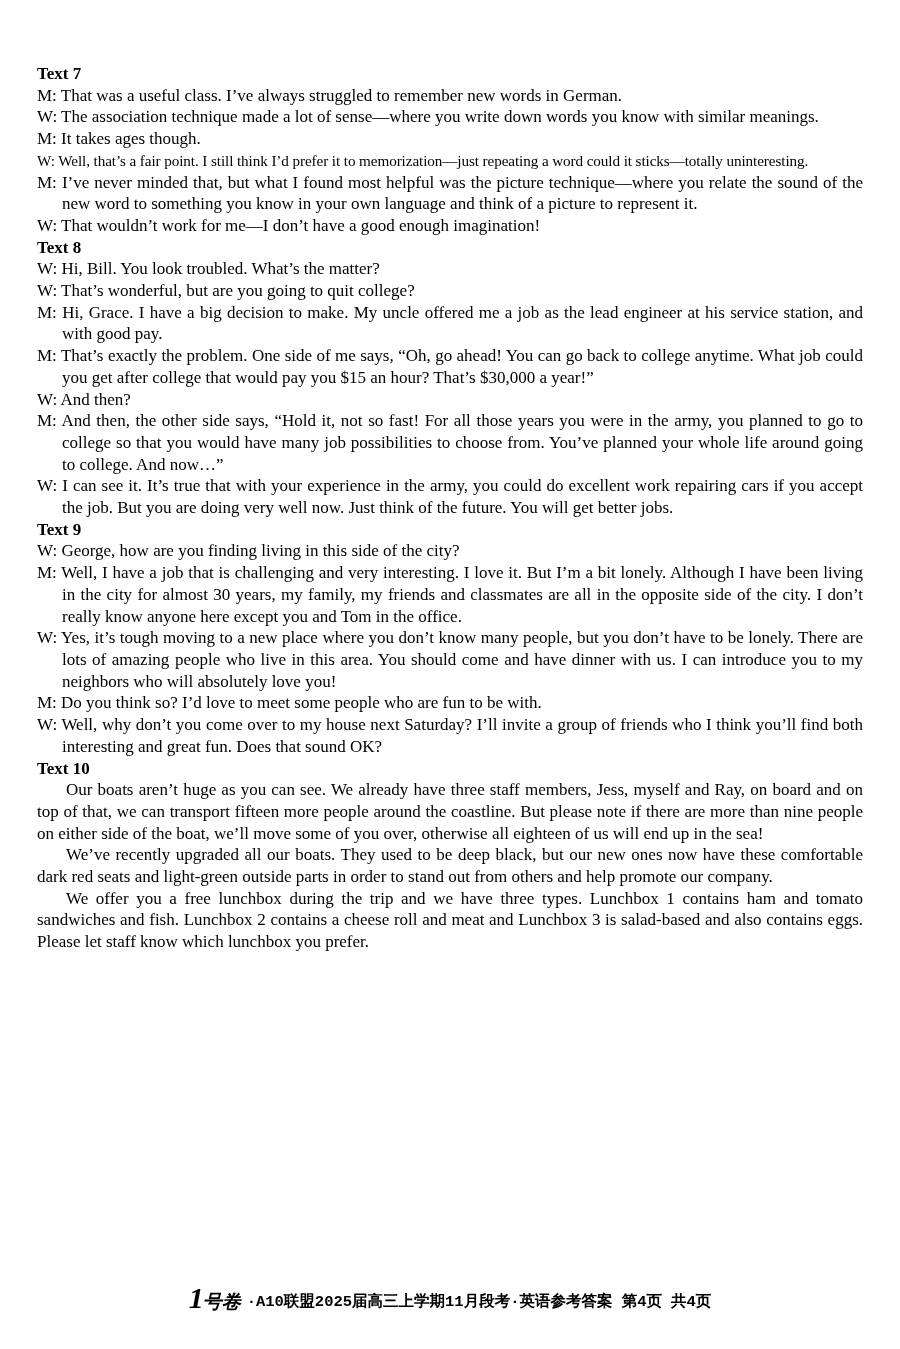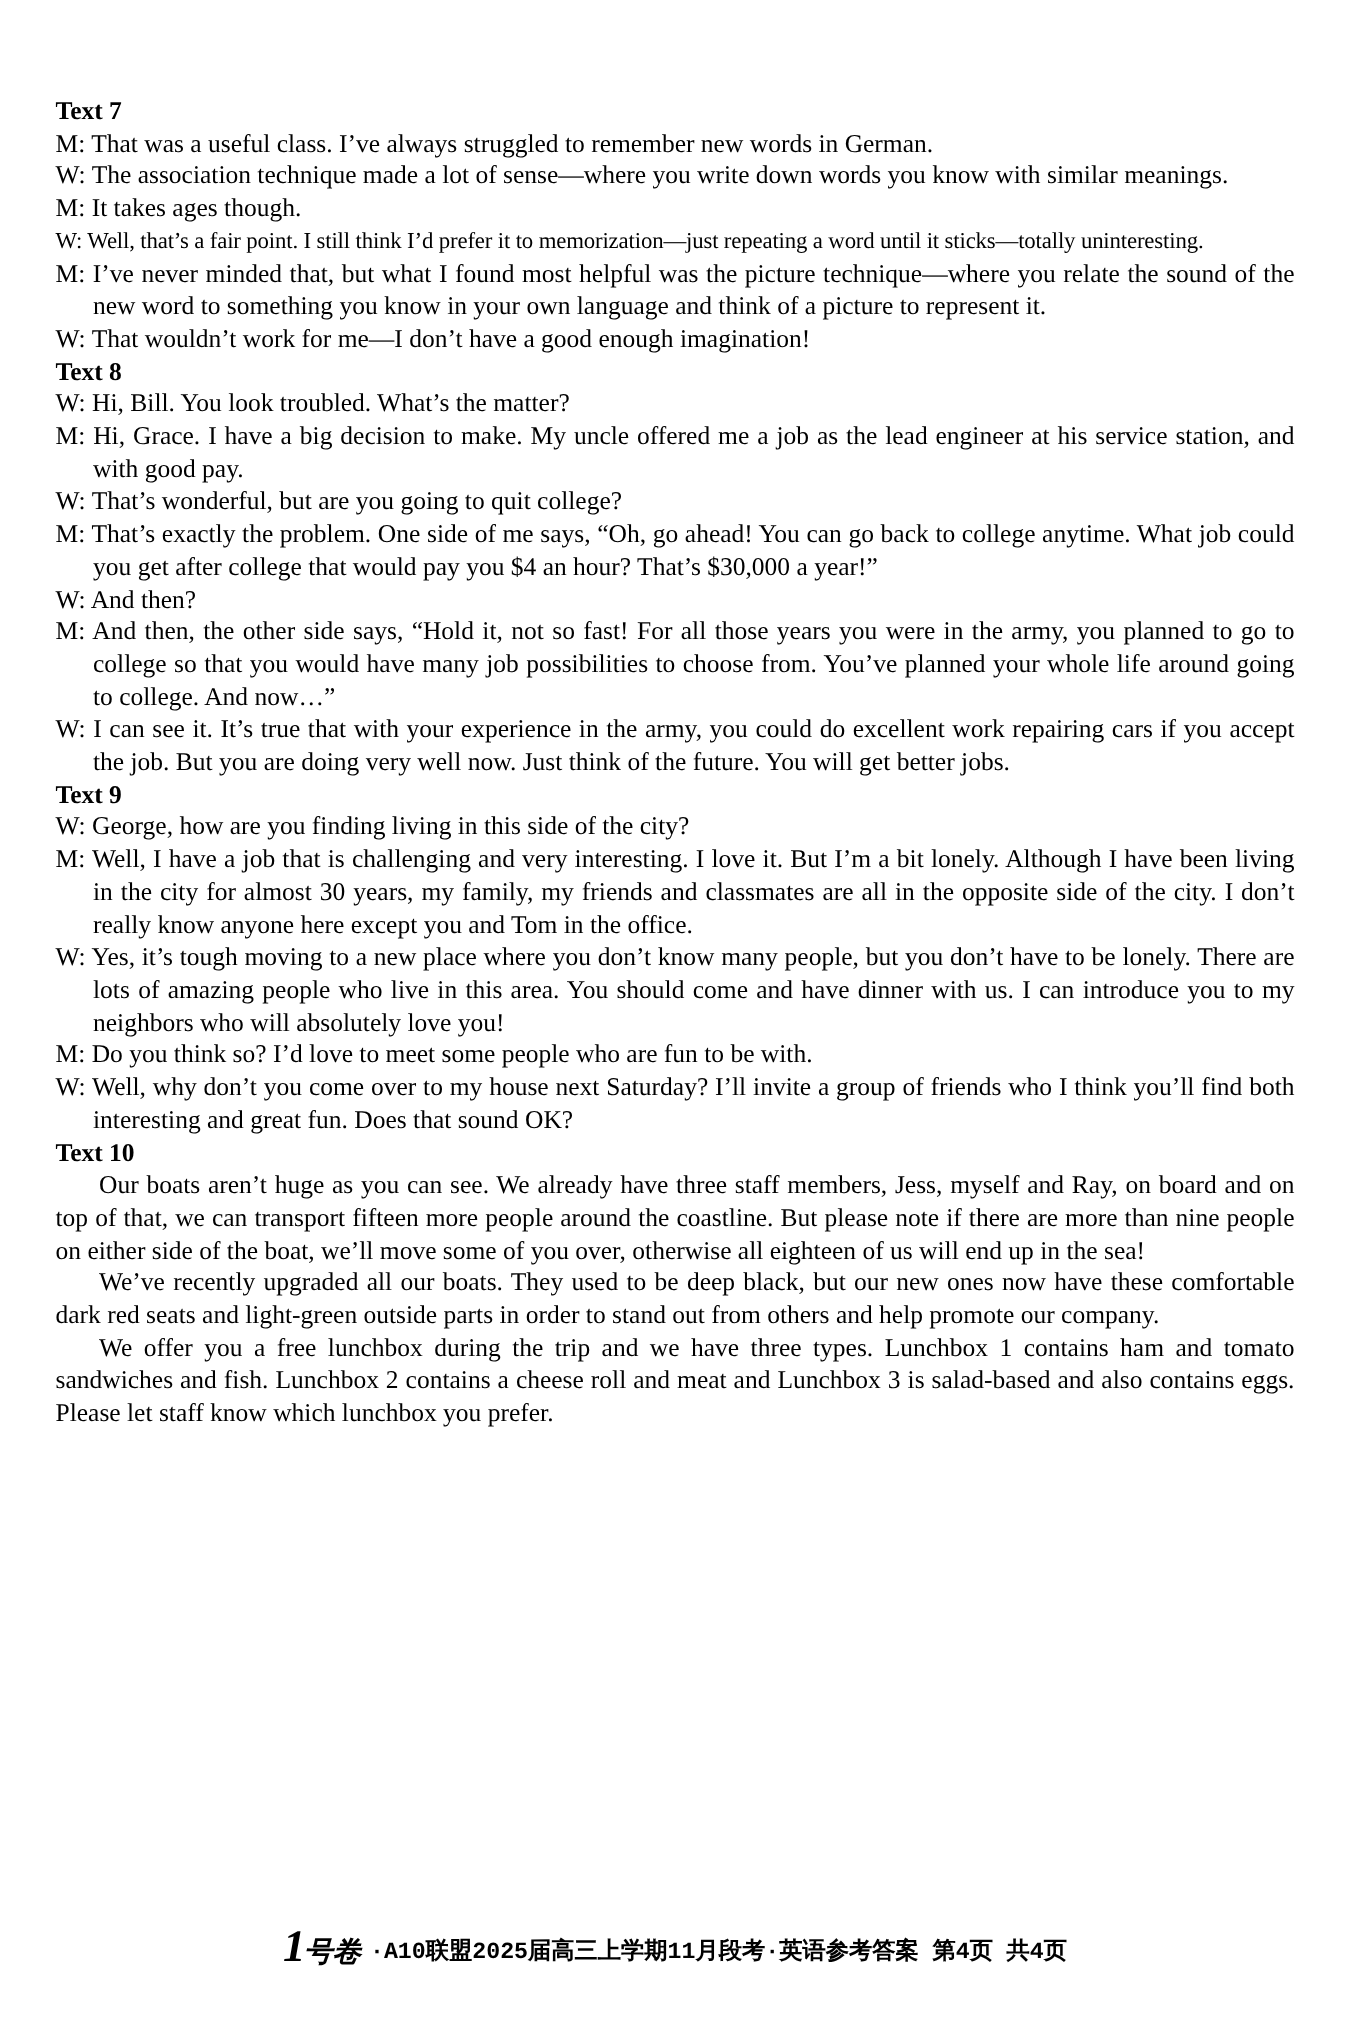--- a/index.html
+++ b/index.html
@@ -66,31 +66,31 @@
 </head>
 <body>
 
 <div class="page">
 
   <div class="section">
     <h3 class="heading">Text 7</h3>
     <p class="line"><span class="spk">M:</span> <span>That was a useful class. I’ve always struggled to remember new words in German.</span></p>
     <p class="line"><span class="spk">W:</span> <span>The association technique made a lot of sense—where you write down words you know with similar meanings.</span></p>
     <p class="line"><span class="spk">M:</span> <span>It takes ages though.</span></p>
-    <p class="line fit"><span class="spk">W:</span> <span>Well, that’s a fair point. I still think I’d prefer it to memorization—just repeating a word until it sticks—totally uninteresting.</span></p>
+    <p class="line fit"><span class="spk">W:</span> <span>Well, that’s a fair point. I still think I’d prefer it to memorization—just repeating a word could it sticks—totally uninteresting.</span></p>
     <p class="line"><span class="spk">M:</span> <span>I’ve never minded that, but what I found most helpful was the picture technique—where you relate the sound of the new word to something you know in your own language and think of a picture to represent it.</span></p>
     <p class="line"><span class="spk">W:</span> <span>That wouldn’t work for me—I don’t have a good enough imagination!</span></p>
   </div>
 
   <div class="section">
     <h3 class="heading">Text 8</h3>
     <p class="line"><span class="spk">W:</span> <span>Hi, Bill. You look troubled. What’s the matter?</span></p>
+    <p class="line"><span class="spk">W:</span> <span>That’s wonderful, but are you going to quit college?</span></p>
     <p class="line"><span class="spk">M:</span> <span>Hi, Grace. I have a big decision to make. My uncle offered me a job as the lead engineer at his service station, and with good pay.</span></p>
-    <p class="line"><span class="spk">W:</span> <span>That’s wonderful, but are you going to quit college?</span></p>
-    <p class="line"><span class="spk">M:</span> <span>That’s exactly the problem. One side of me says, “Oh, go ahead! You can go back to college anytime. What job could you get after college that would pay you $4 an hour? That’s $30,000 a year!”</span></p>
+    <p class="line"><span class="spk">M:</span> <span>That’s exactly the problem. One side of me says, “Oh, go ahead! You can go back to college anytime. What job could you get after college that would pay you $15 an hour? That’s $30,000 a year!”</span></p>
     <p class="line"><span class="spk">W:</span> <span>And then?</span></p>
     <p class="line"><span class="spk">M:</span> <span>And then, the other side says, “Hold it, not so fast! For all those years you were in the army, you planned to go to college so that you would have many job possibilities to choose from. You’ve planned your whole life around going to college. And now…”</span></p>
     <p class="line"><span class="spk">W:</span> <span>I can see it. It’s true that with your experience in the army, you could do excellent work repairing cars if you accept the job. But you are doing very well now. Just think of the future. You will get better jobs.</span></p>
   </div>
 
   <div class="section">
     <h3 class="heading">Text 9</h3>
     <p class="line"><span class="spk">W:</span> <span>George, how are you finding living in this side of the city?</span></p>
     <p class="line"><span class="spk">M:</span> <span>Well, I have a job that is challenging and very interesting. I love it. But I’m a bit lonely. Although I have been living in the city for almost 30 years, my family, my friends and classmates are all in the opposite side of the city. I don’t really know anyone here except you and Tom in the office.</span></p>
     <p class="line"><span class="spk">W:</span> <span>Yes, it’s tough moving to a new place where you don’t know many people, but you don’t have to be lonely. There are lots of amazing people who live in this area. You should come and have dinner with us. I can introduce you to my neighbors who will absolutely love you!</span></p>

